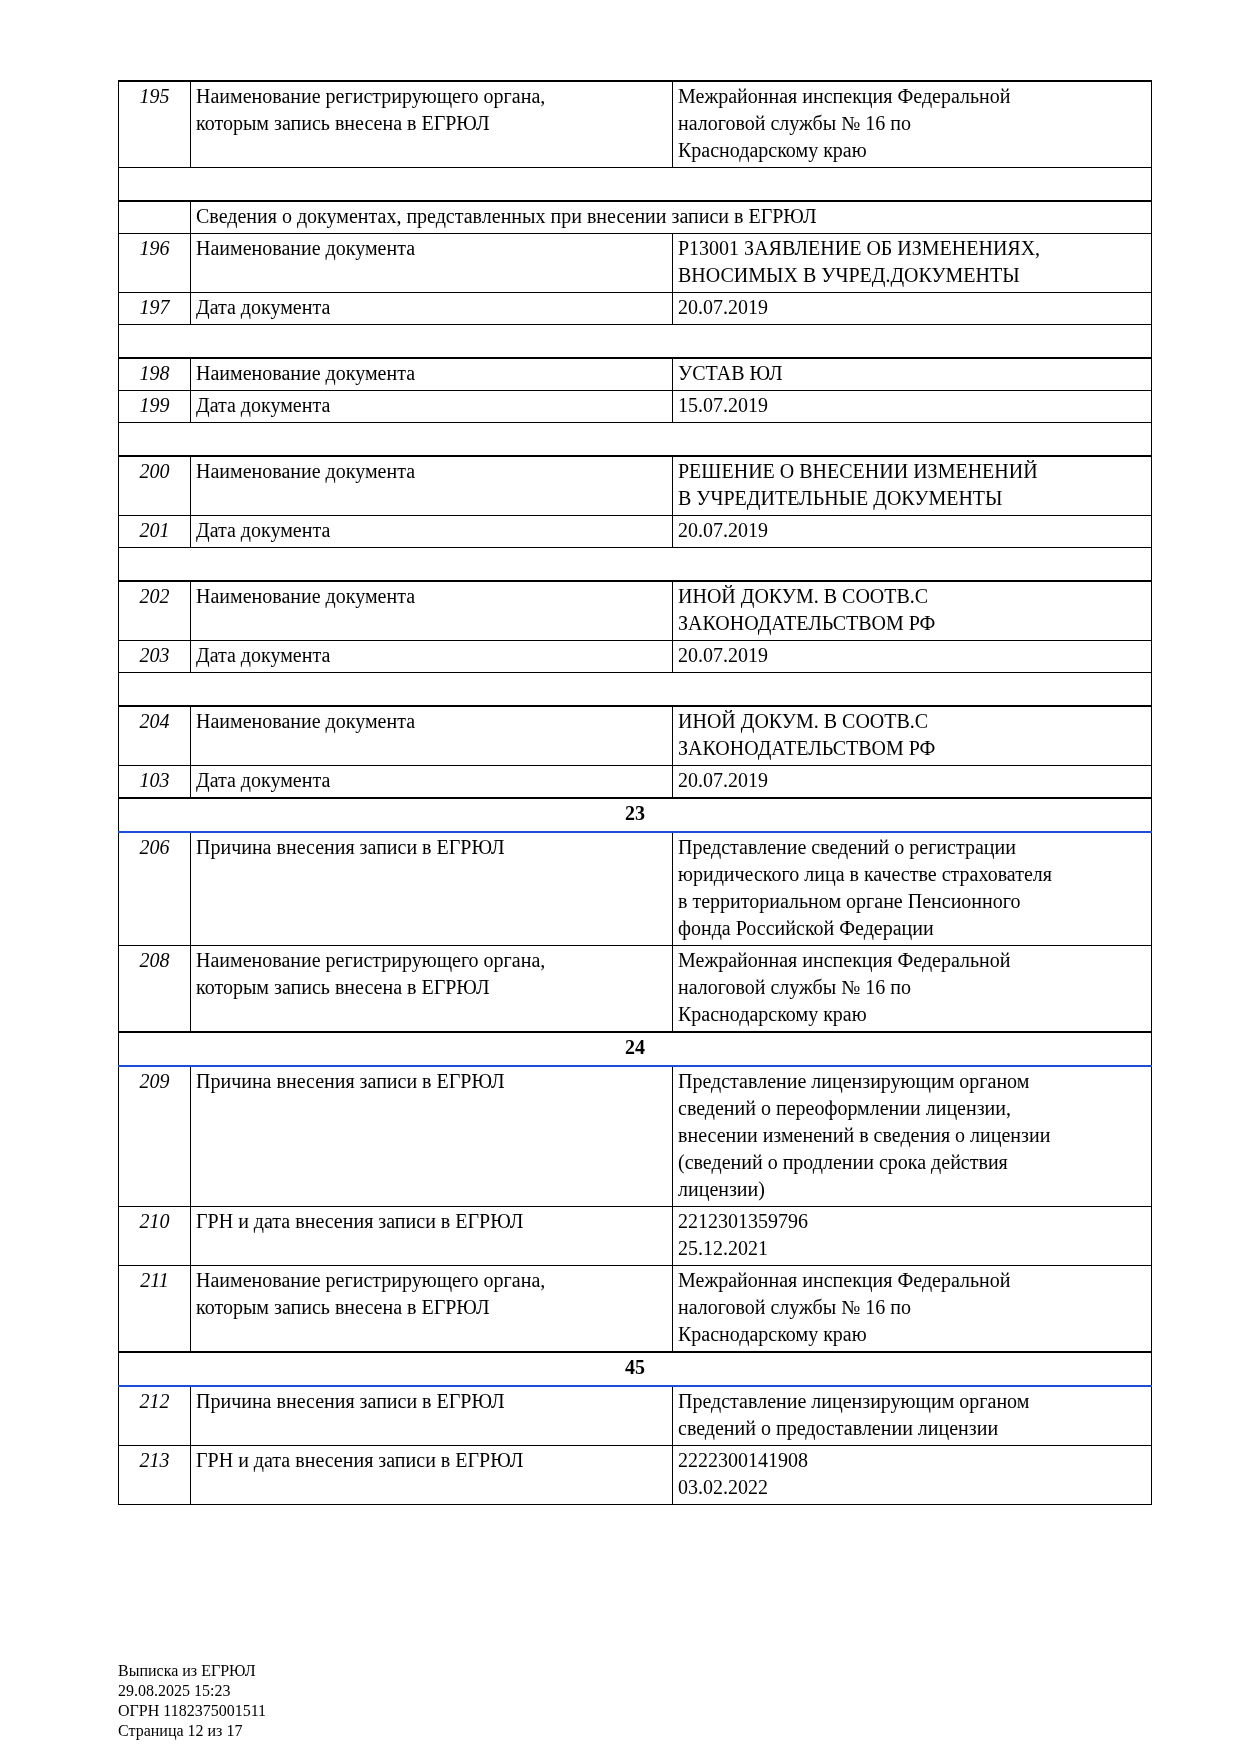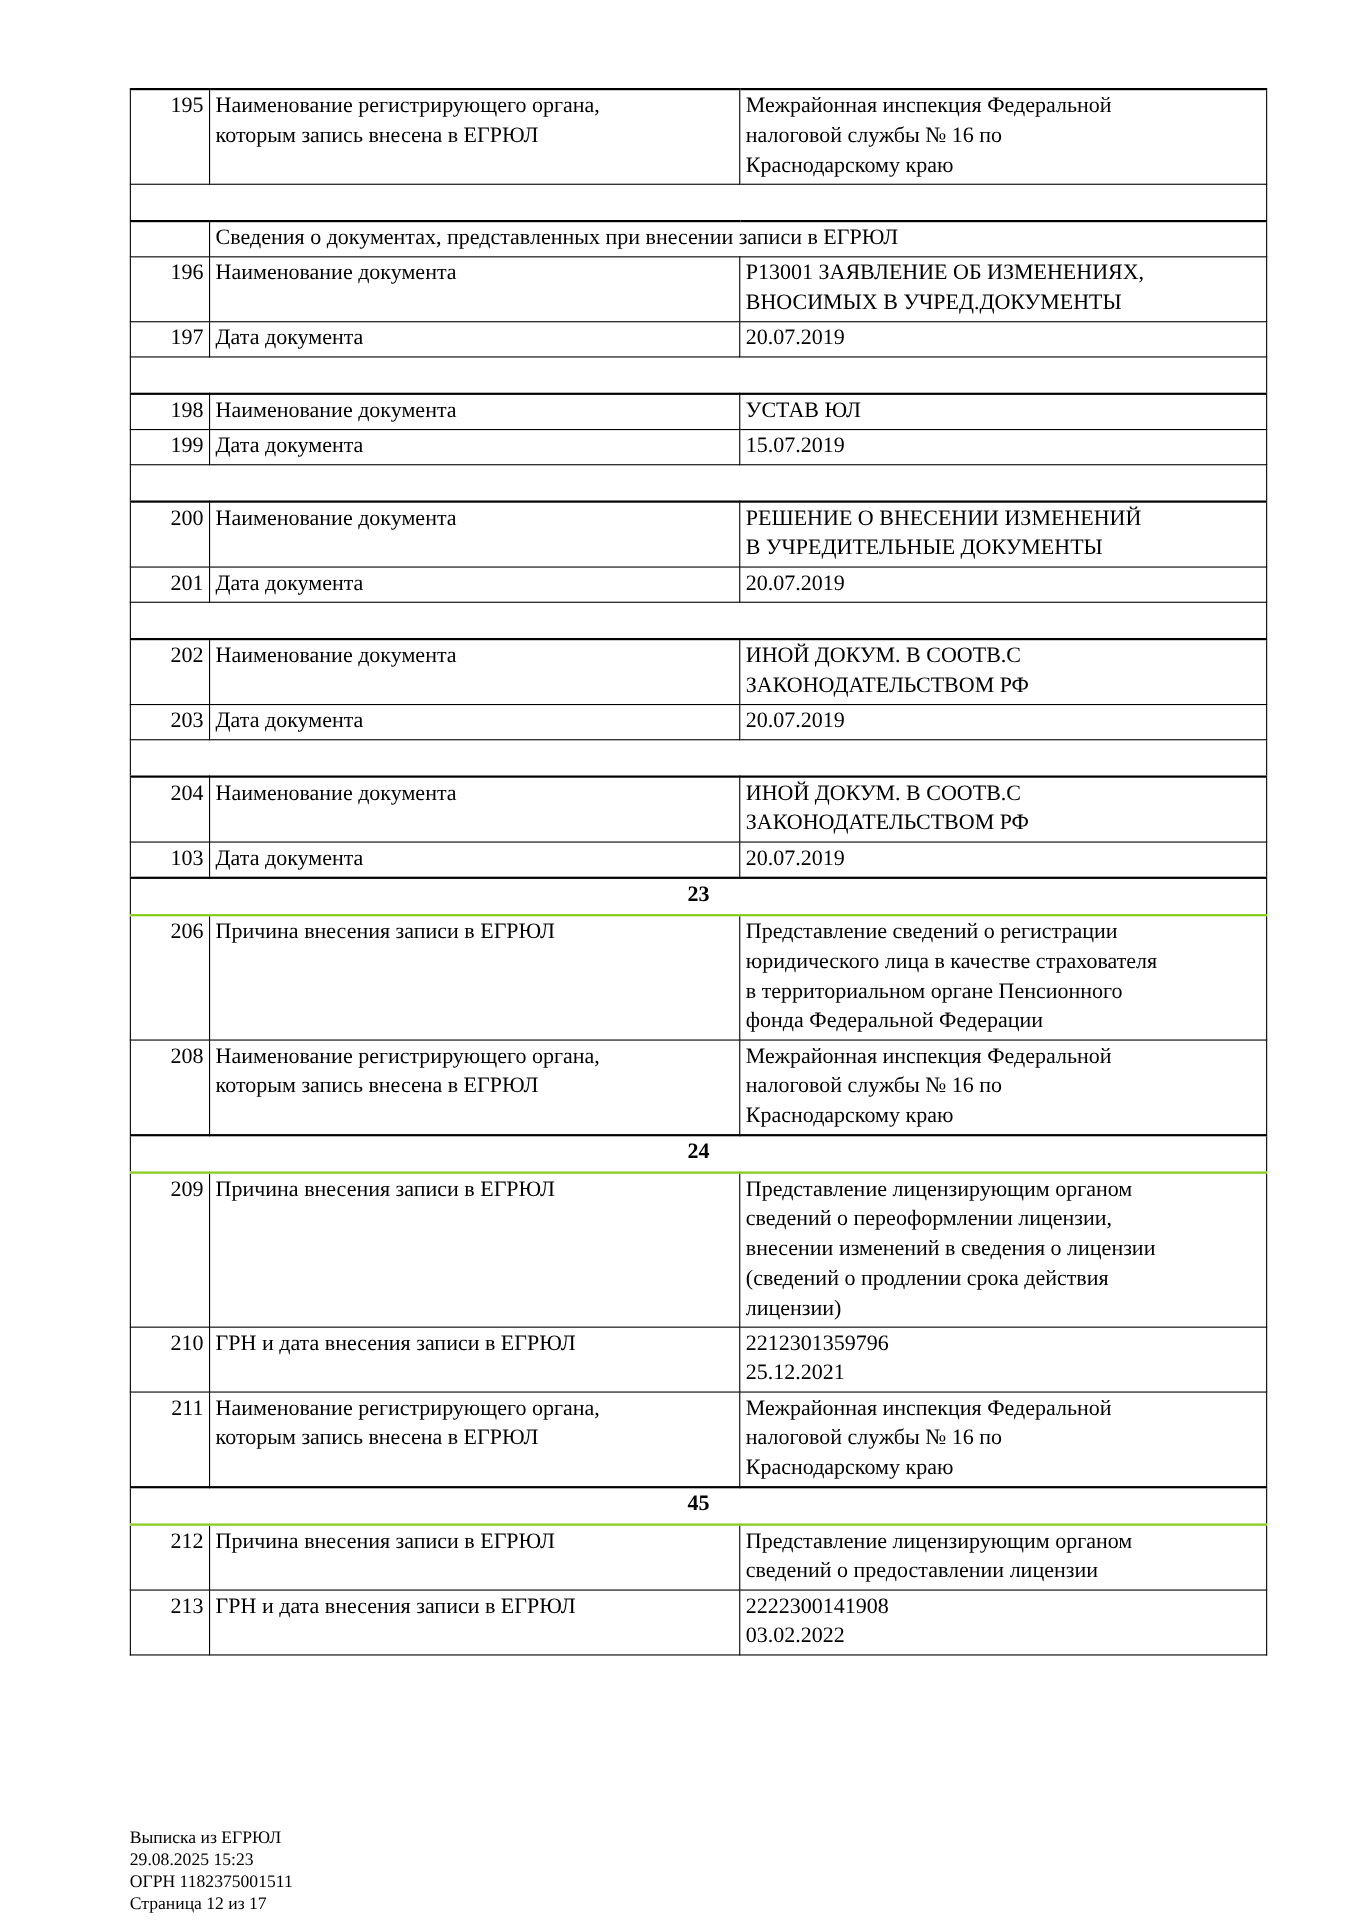--- a/index.html
+++ b/index.html
@@ -22,32 +22,33 @@
   .doc-table td {
     border: 1px solid #000000;
     padding: 1px 5px 3px 5px;
     font-size: 20px;
     line-height: 27px;
     vertical-align: top;
     overflow: hidden;
   }
   .doc-table tr.row-item:first-child td { border-top: 2px solid #000; }
   .cell-num {
-    text-align: right;
+    text-align: center;
     padding-left: 2px;
     padding-right: 2px;
+    font-style: italic;
   }
   .row-spacer td {
     height: 32px;
     border-bottom: 2px solid #000000;
     padding: 0;
   }
   .row-section td {
     border-top: 2px solid #000000;
-    border-bottom: 2px solid #84cc16;
+    border-bottom: 2px solid #1d4ed8;
     text-align: center;
     font-weight: bold;
     height: 28px;
   }
   .cell-subheader { padding-left: 5px; }
   .doc-footer {
     position: absolute;
     left: 118px;
     top: 1661px;
     width: 1045px;
@@ -202,21 +203,21 @@
       </tr>
       <tr class="row-item">
         <td class="cell-num">206</td>
         <td class="cell-label">
           <div>Причина внесения записи в ЕГРЮЛ</div>
         </td>
         <td class="cell-value">
           <div>Представление сведений о регистрации</div>
           <div>юридического лица в качестве страхователя</div>
           <div>в территориальном органе Пенсионного</div>
-          <div>фонда Федеральной Федерации</div>
+          <div>фонда Российской Федерации</div>
         </td>
       </tr>
       <tr class="row-item">
         <td class="cell-num">208</td>
         <td class="cell-label">
           <div>Наименование регистрирующего органа,</div>
           <div>которым запись внесена в ЕГРЮЛ</div>
         </td>
         <td class="cell-value">
           <div>Межрайонная инспекция Федеральной</div>

